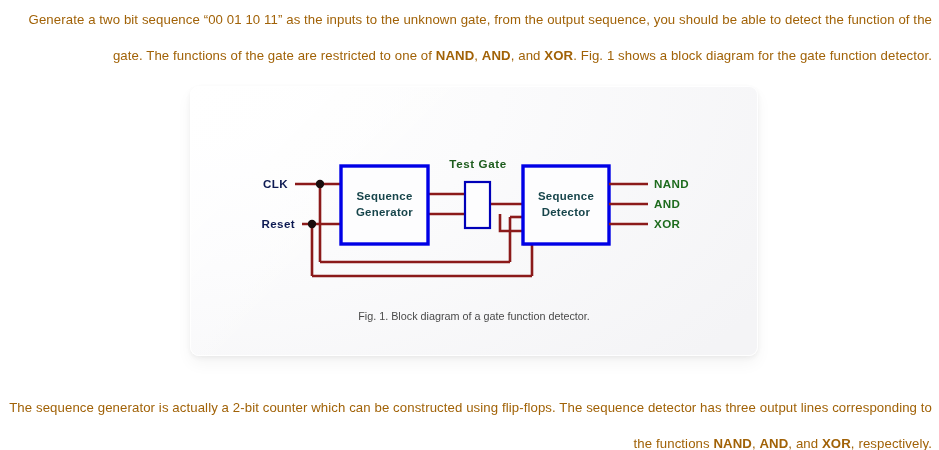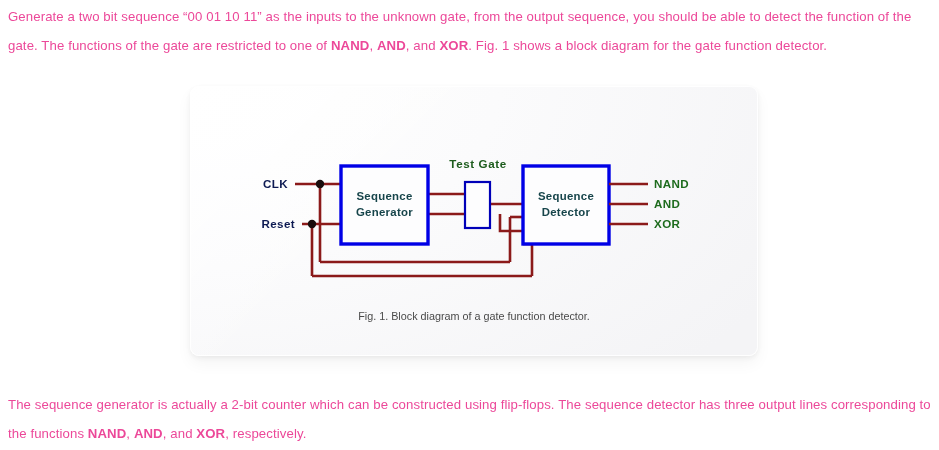--- a/index.html
+++ b/index.html
@@ -15,23 +15,24 @@
     font-family: "Liberation Sans", sans-serif;
     color: #1a1a1a;
   }
 
   
   .para {
     position: absolute;
     left: 8px;
     width: 924px;
     font-size: 13.2px;
-    line-height: 29px;
-    color: #ec4899;
+    line-height: 36px;
+    color: #a16207;
     letter-spacing: 0.1px;
+    text-align: right;
   }
   .para.top  { top: 2px; }
   .para.bot  { top: 390px; }
   .para b { font-weight: bold; }
 
   
   #figure-card {
     position: absolute;
     left: 190px;
     top: 86px;

